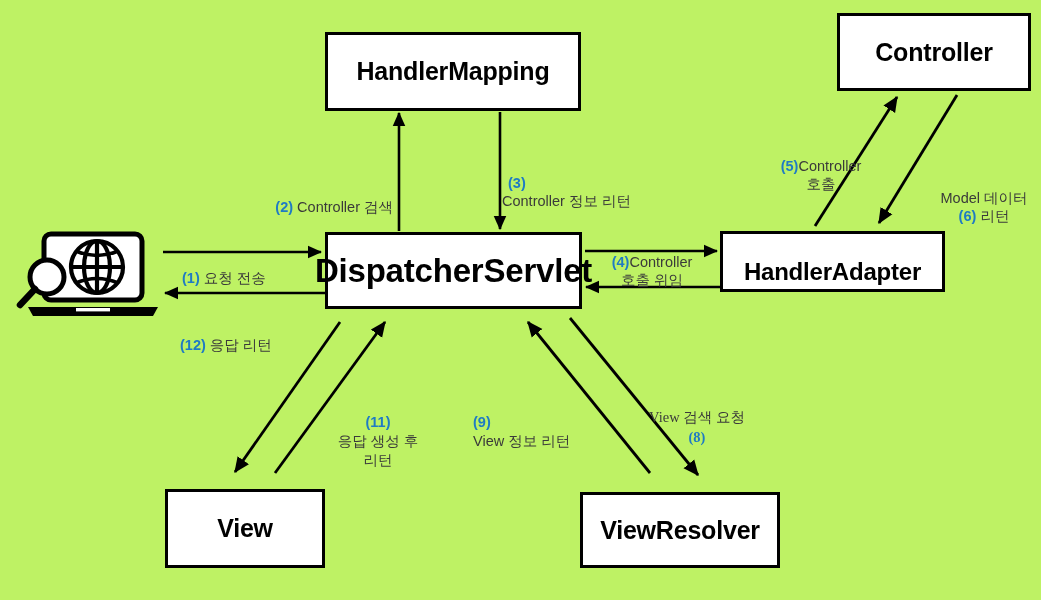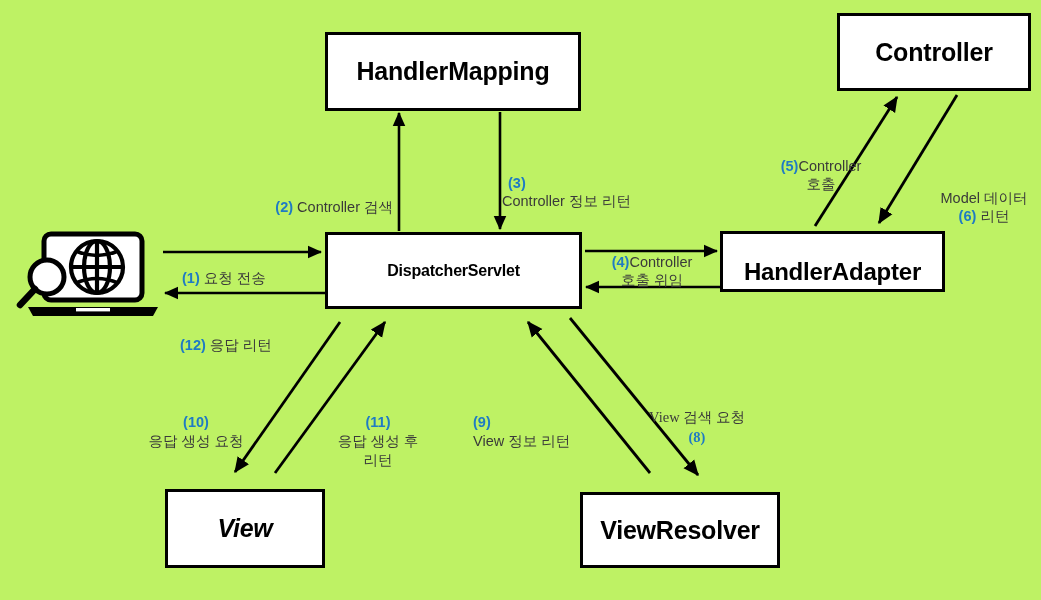--- a/index.html
+++ b/index.html
@@ -103,28 +103,28 @@
 
   <div class="node" style="left:325px; top:32px; width:256px; height:79px;">
     <span class="node-label" style="font-size:25px;">HandlerMapping</span>
   </div>
 
   <div class="node" style="left:837px; top:13px; width:194px; height:78px;">
     <span class="node-label" style="font-size:25px;">Controller</span>
   </div>
 
   <div class="node" style="left:325px; top:232px; width:257px; height:77px;">
-    <span class="node-label" style="font-size:16px;">DispatcherServlet</span>
+    <span class="node-label" style="font-size:33px;">DispatcherServlet</span>
   </div>
 
   <div class="node" style="left:720px; top:231px; width:225px; height:61px;">
     <span class="node-label" style="font-size:24px;margin-top:21px;">HandlerAdapter</span>
   </div>
 
-  <div class="node" style="left:165px; top:489px; width:160px; height:79px;font-style:italic;">
+  <div class="node" style="left:165px; top:489px; width:160px; height:79px;">
     <span class="node-label" style="font-size:25px;">View</span>
   </div>
 
   <div class="node" style="left:580px; top:492px; width:200px; height:76px;">
     <span class="node-label" style="font-size:25px;">ViewResolver</span>
   </div>
 
   <div class="icon-wrap" style="left:14px; top:228px; width:150px; height:95px;">
     <svg width="150" height="95" viewBox="0 0 150 95">
 
@@ -186,24 +186,20 @@
     <div>호출</div>
   </div>
 
   <div class="edge-label center" style="left:927px; top:150px; width:114px; line-height:1.22;">
     <div>Model 데이터</div>
     <div>
       <span class="step">(6)</span>&nbsp;<span>리턴</span>
     </div>
   </div>
 
-  <div class="edge-label center" style="left:148px; top:373px; width:96px; line-height:1.3;">
-    <div><span class="step">(10)</span></div>
-    <div>응답 생성 요청</div>
-  </div>
 
   <div class="edge-label center" style="left:330px; top:373px; width:96px; line-height:1.3;">
     <div><span class="step">(11)</span></div>
     <div>응답 생성 후</div>
     <div>리턴</div>
   </div>
 
   <div class="edge-label left" style="left:473px; top:373px; width:120px; line-height:1.3;">
     <div><span class="step">(9)</span></div>
     <div>View 정보 리턴</div>

